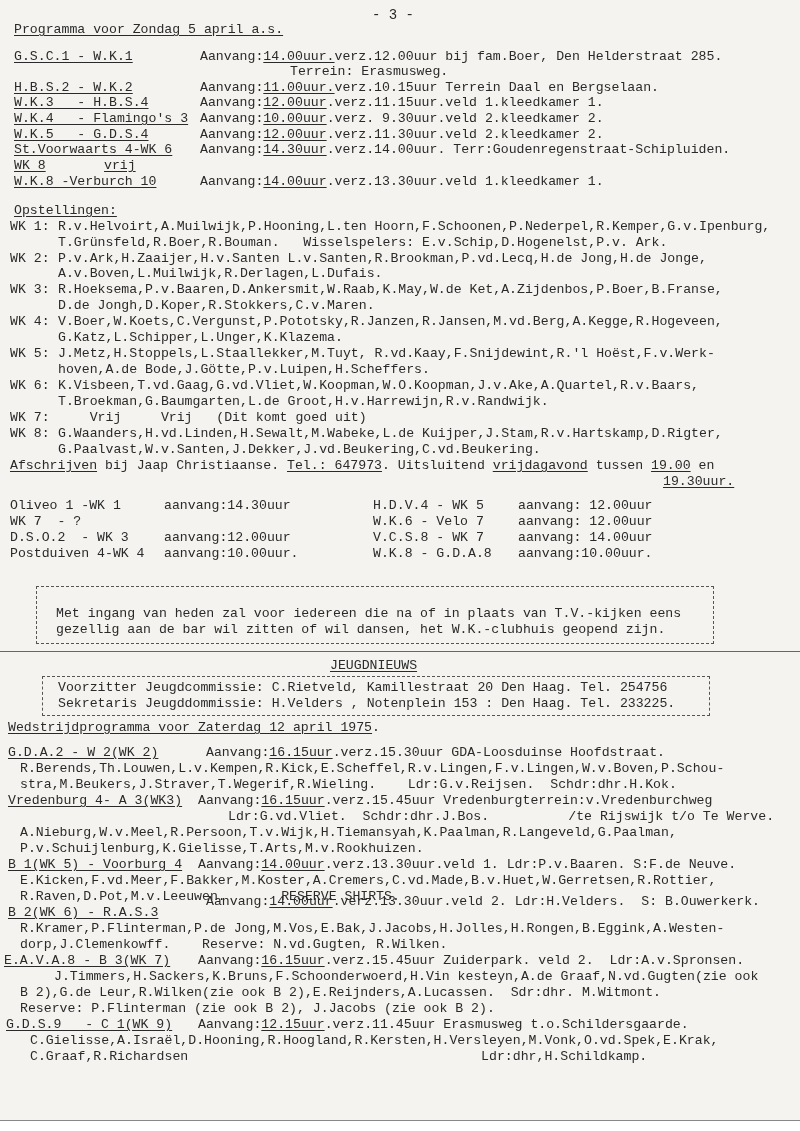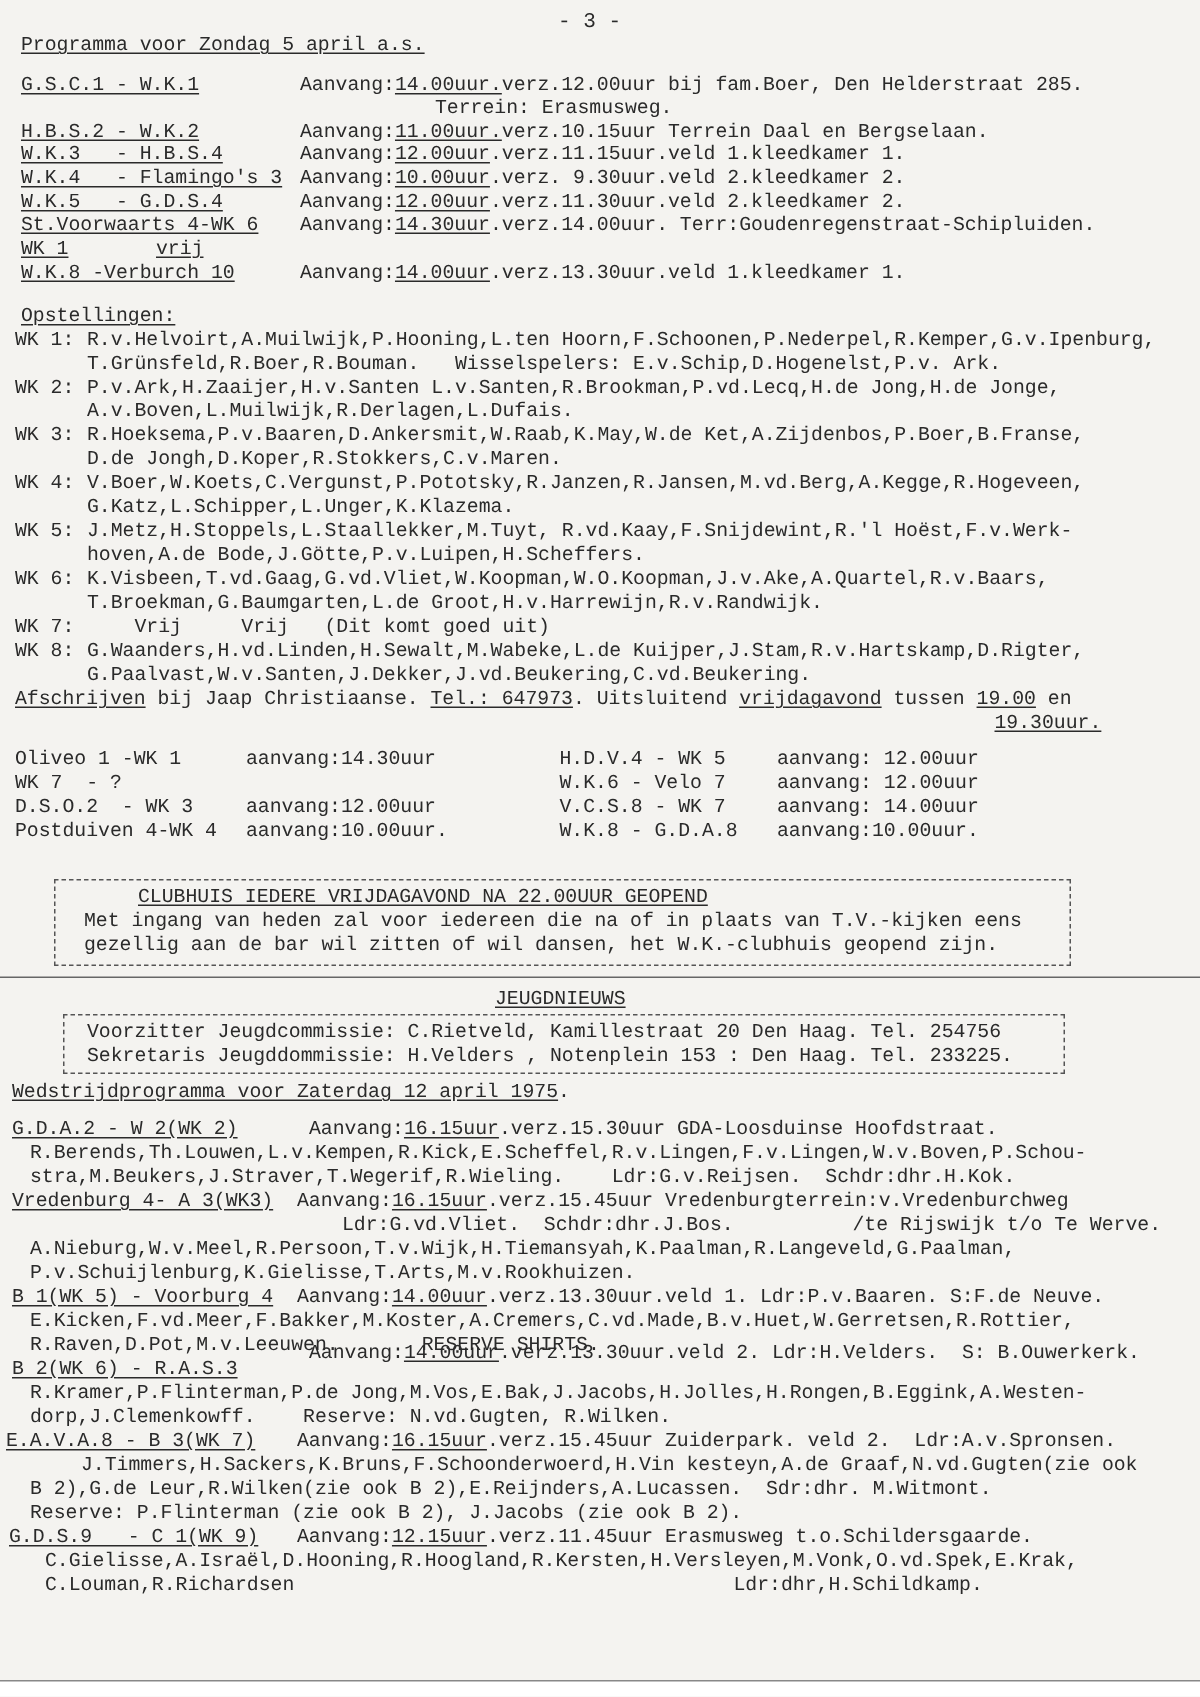--- a/index.html
+++ b/index.html
@@ -42,21 +42,21 @@
 
     <div class="abs" style="left:14px;top:111px;"><span class="u">W.K.4   - Flamingo's 3</span></div>
     <div class="abs" style="left:200px;top:111px;"><span>Aanvang:</span><span class="u">10.00uur</span><span>.verz. 9.30uur.veld 2.kleedkamer 2.</span></div>
 
     <div class="abs" style="left:14px;top:127px;"><span class="u">W.K.5   - G.D.S.4</span></div>
     <div class="abs" style="left:200px;top:127px;"><span>Aanvang:</span><span class="u">12.00uur</span><span>.verz.11.30uur.veld 2.kleedkamer 2.</span></div>
 
     <div class="abs" style="left:14px;top:142px;"><span class="u">St.Voorwaarts 4-WK 6</span></div>
     <div class="abs" style="left:200px;top:142px;"><span>Aanvang:</span><span class="u">14.30uur</span><span>.verz.14.00uur. Terr:Goudenregenstraat-Schipluiden.</span></div>
 
-    <div class="abs" style="left:14px;top:158px;"><span class="u">WK 1</span></div>
+    <div class="abs" style="left:14px;top:158px;"><span class="u">WK 8</span></div>
     <div class="abs u" style="left:104px;top:158px;">vrij</div>
 
     <div class="abs" style="left:14px;top:174px;"><span class="u">W.K.8 -Verburch 10</span></div>
     <div class="abs" style="left:200px;top:174px;"><span>Aanvang:</span><span class="u">14.00uur</span><span>.verz.13.30uur.veld 1.kleedkamer 1.</span></div>
   </div>
 
   <div class="abs u" style="left:14px;top:203px;">Opstellingen:</div>
 
   <div>
     <div class="abs" style="left:10px;top:219px;">WK 1:</div>
@@ -109,21 +109,20 @@
     <div class="abs" style="left:518px;top:498px;">aanvang: 12.00uur</div>
     <div class="abs" style="left:373px;top:514px;">W.K.6 - Velo 7</div>
     <div class="abs" style="left:518px;top:514px;">aanvang: 12.00uur</div>
     <div class="abs" style="left:373px;top:530px;">V.C.S.8 - WK 7</div>
     <div class="abs" style="left:518px;top:530px;">aanvang: 14.00uur</div>
     <div class="abs" style="left:373px;top:546px;">W.K.8 - G.D.A.8</div>
     <div class="abs" style="left:518px;top:546px;">aanvang:10.00uur.</div>
   </div>
 
   <div class="boxed" style="left:36px;top:586px;width:676px;height:56px;"></div>
-  <div class="abs u" style="left:92px;top:590px;">CLUBHUIS IEDERE VRIJDAGAVOND NA 22.00UUR GEOPEND</div>
   <div class="abs" style="left:56px;top:622px;">gezellig aan de bar wil zitten of wil dansen, het W.K.-clubhuis geopend zijn.</div>
   <div class="abs" style="left:56px;top:606px;">Met ingang van heden zal voor iedereen die na of in plaats van T.V.-kijken eens</div>
 
   <div class="rule" style="top:651px;"></div>
 
   <div class="abs u" style="left:330px;top:658px;">JEUGDNIEUWS</div>
   <div class="boxed" style="left:42px;top:676px;width:666px;height:38px;"></div>
   <div class="abs" style="left:58px;top:680px;">Voorzitter Jeugdcommissie: C.Rietveld, Kamillestraat 20 Den Haag. Tel. 254756</div>
   <div class="abs" style="left:58px;top:696px;">Sekretaris Jeugddommissie: H.Velders , Notenplein 153 : Den Haag. Tel. 233225.</div>
 
@@ -154,17 +153,17 @@
 
     <div class="abs u" style="left:4px;top:953px;">E.A.V.A.8 - B 3(WK 7)</div>
     <div class="abs" style="left:198px;top:953px;"><span>Aanvang:</span><span class="u">16.15uur</span><span>.verz.15.45uur Zuiderpark. veld 2.  Ldr:A.v.Spronsen.</span></div>
     <div class="abs" style="left:20px;top:969px;margin-left:34px;">J.Timmers,H.Sackers,K.Bruns,F.Schoonderwoerd,H.Vin kesteyn,A.de Graaf,N.vd.Gugten(zie ook</div>
     <div class="abs" style="left:20px;top:985px;">B 2),G.de Leur,R.Wilken(zie ook B 2),E.Reijnders,A.Lucassen.  Sdr:dhr. M.Witmont.</div>
     <div class="abs" style="left:20px;top:1001px;">Reserve: P.Flinterman (zie ook B 2), J.Jacobs (zie ook B 2).</div>
 
     <div class="abs u" style="left:6px;top:1017px;">G.D.S.9   - C 1(WK 9)</div>
     <div class="abs" style="left:198px;top:1017px;"><span>Aanvang:</span><span class="u">12.15uur</span><span>.verz.11.45uur Erasmusweg t.o.Schildersgaarde.</span></div>
     <div class="abs" style="left:30px;top:1033px;">C.Gielisse,A.Israël,D.Hooning,R.Hoogland,R.Kersten,H.Versleyen,M.Vonk,O.vd.Spek,E.Krak,</div>
-    <div class="abs" style="left:30px;top:1049px;">C.Louman,R.Richardsen                                     Ldr:dhr,H.Schildkamp.</div>
+    <div class="abs" style="left:30px;top:1049px;">C.Graaf,R.Richardsen                                     Ldr:dhr,H.Schildkamp.</div>
   </div>
 
   <div class="bottom-edge"></div>
 </div>
 
 </body></html>

